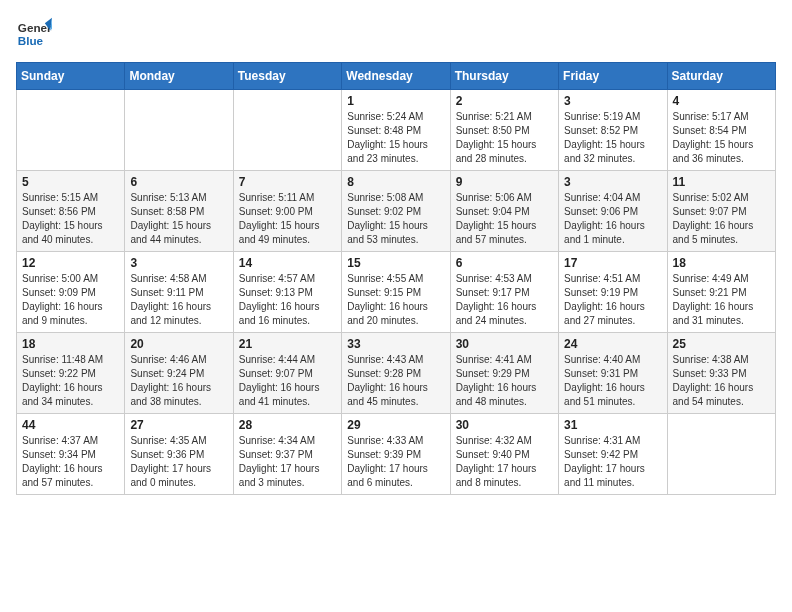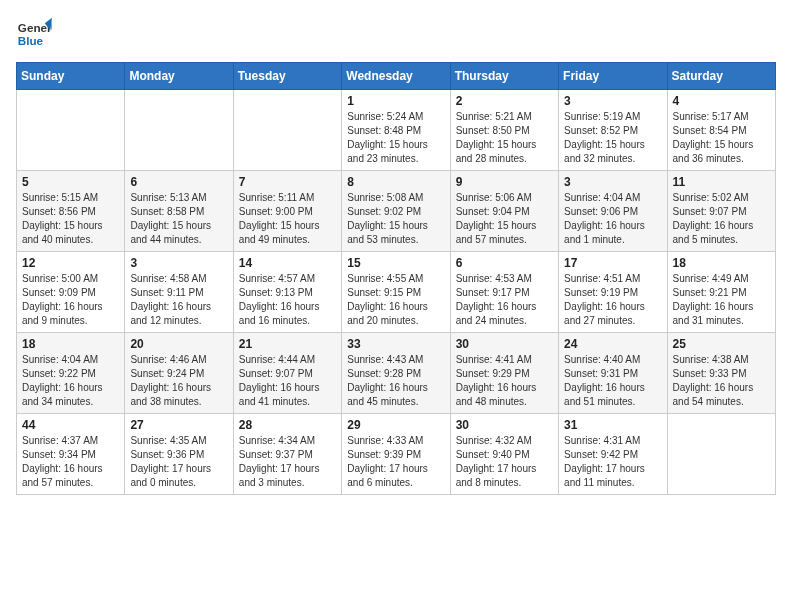--- a/index.html
+++ b/index.html
@@ -222,21 +222,21 @@
         <td>
           <div class="day-number">18</div>
           <div class="day-info">Sunrise: 4:49 AM
 Sunset: 9:21 PM
 Daylight: 16 hours and 31 minutes.</div>
         </td>
       </tr>
       <tr>
         <td>
           <div class="day-number">18</div>
-          <div class="day-info">Sunrise: 4:04 AM
+          <div class="day-info">Sunrise: 11:48 AM
 Sunset: 9:22 PM
 Daylight: 16 hours and 34 minutes.</div>
         </td>
         <td>
           <div class="day-number">20</div>
           <div class="day-info">Sunrise: 4:46 AM
 Sunset: 9:24 PM
 Daylight: 16 hours and 38 minutes.</div>
         </td>
         <td>

